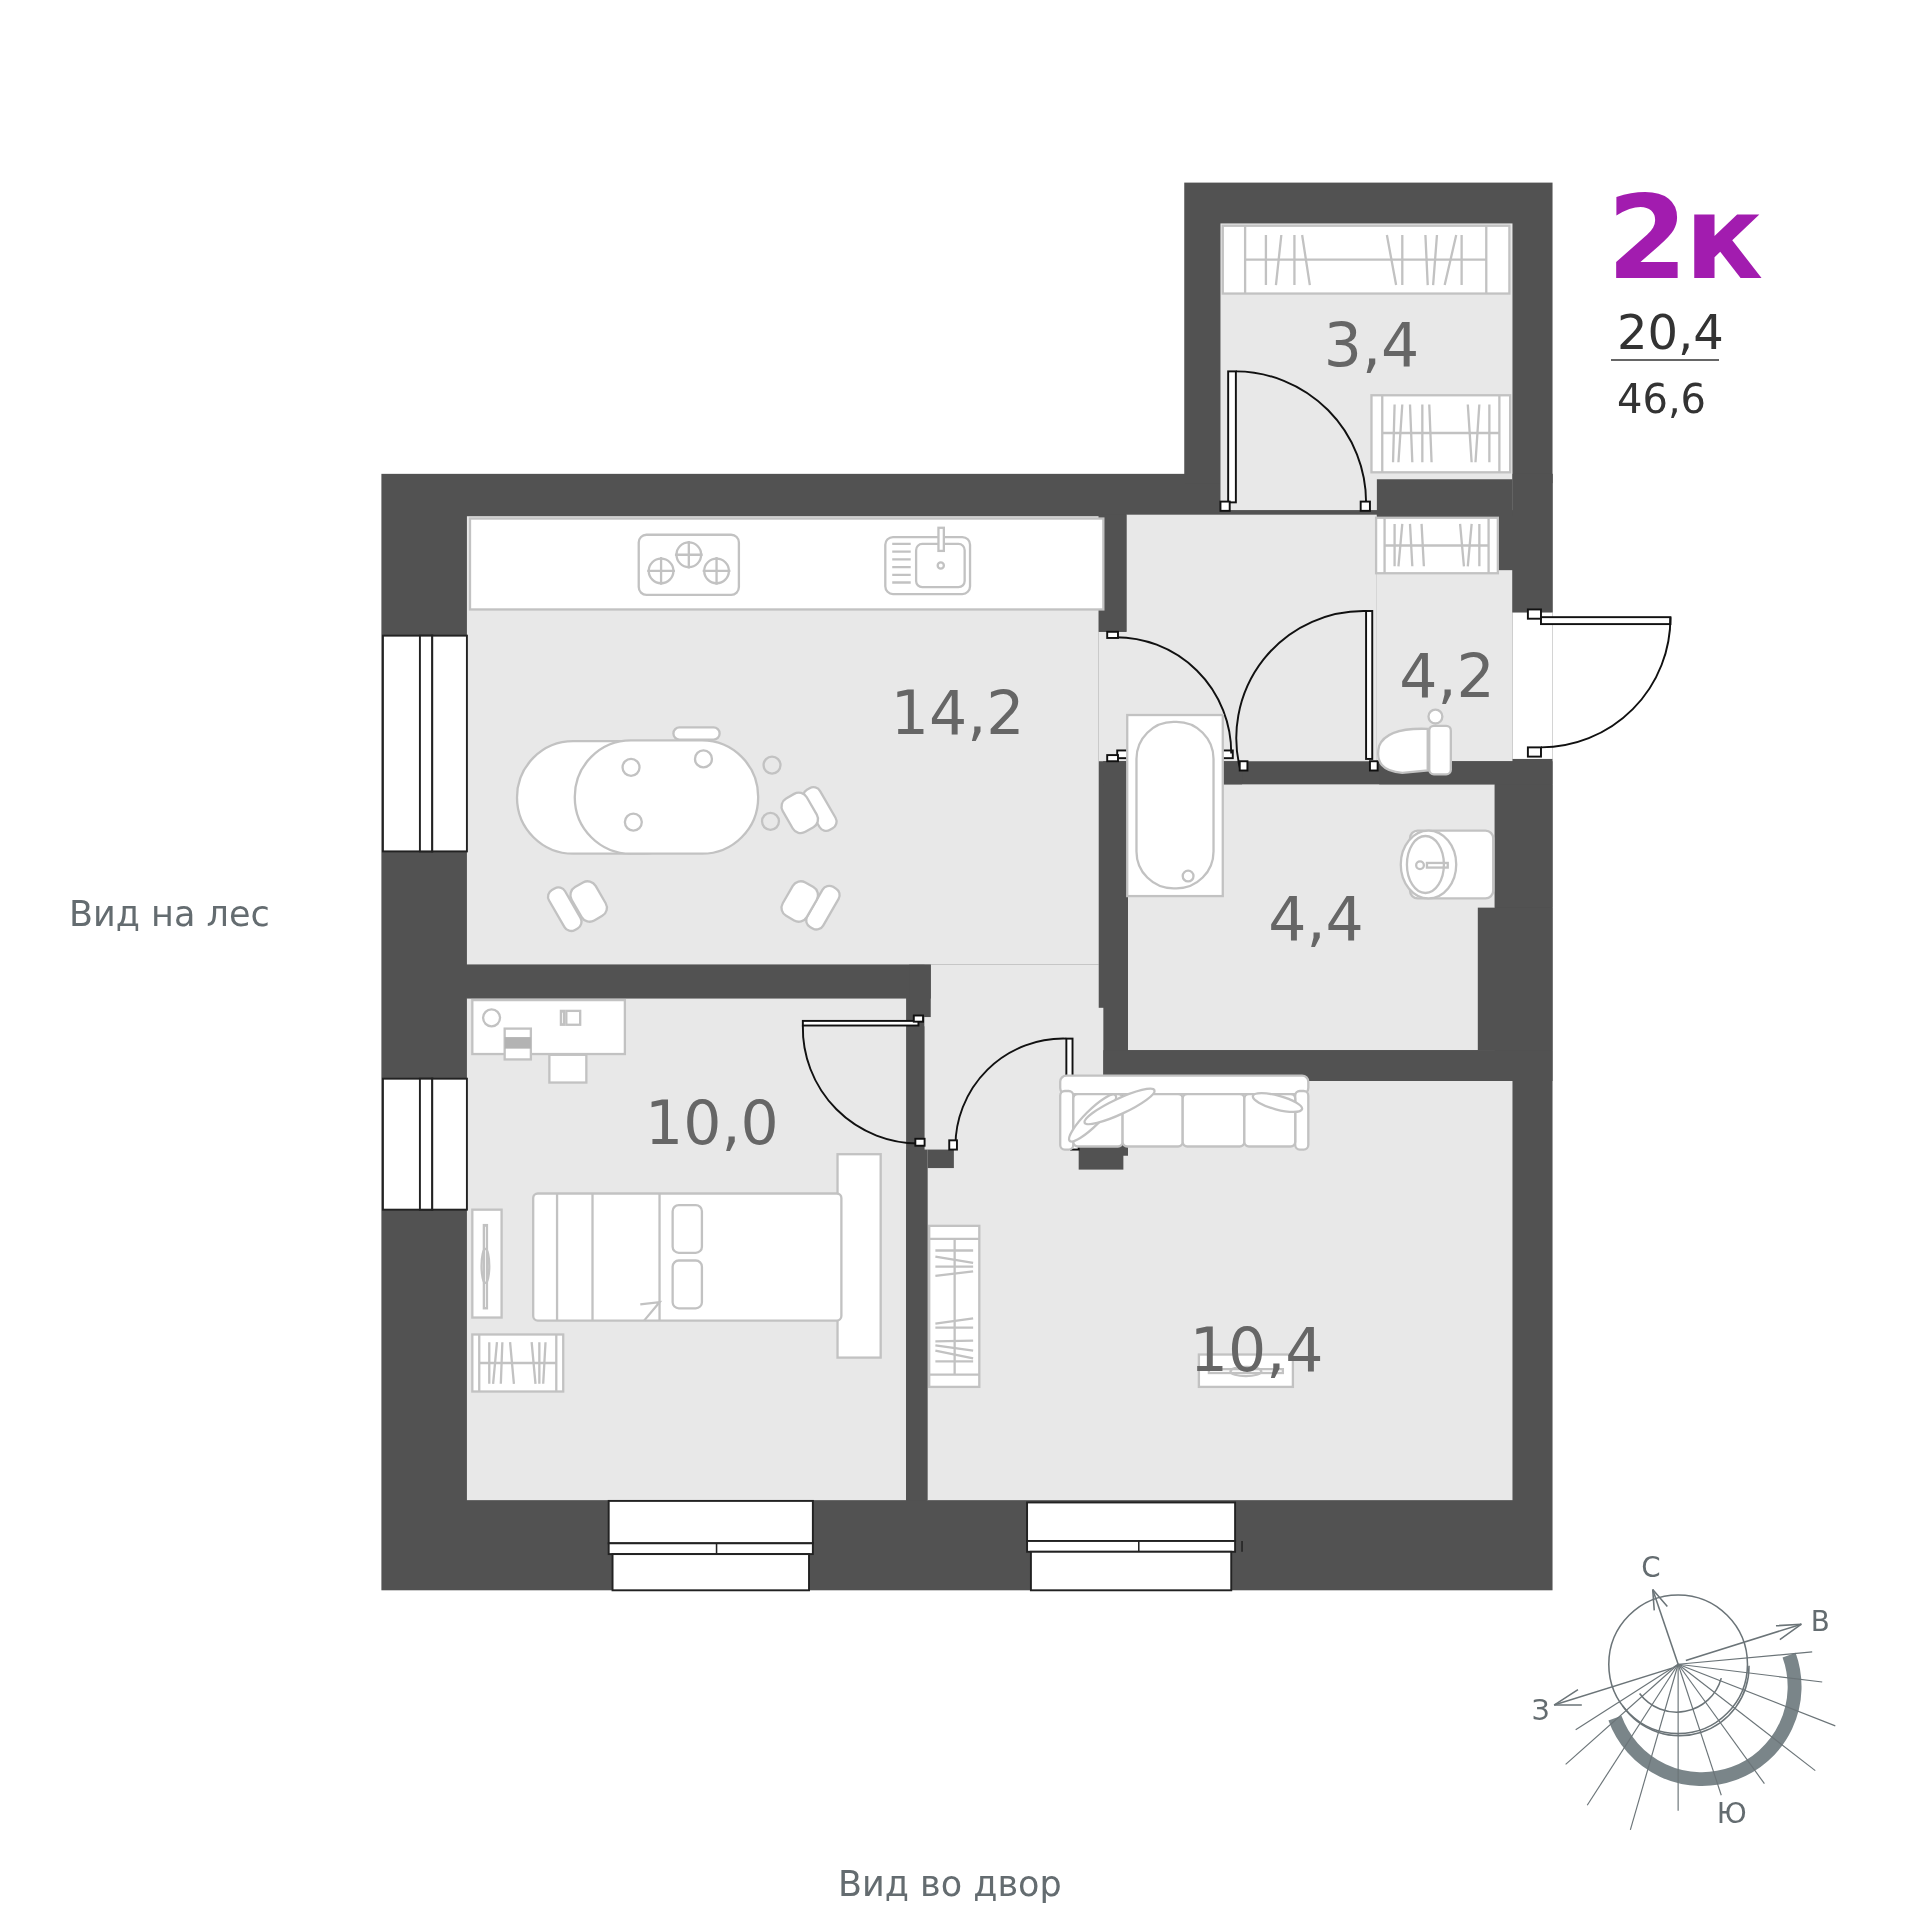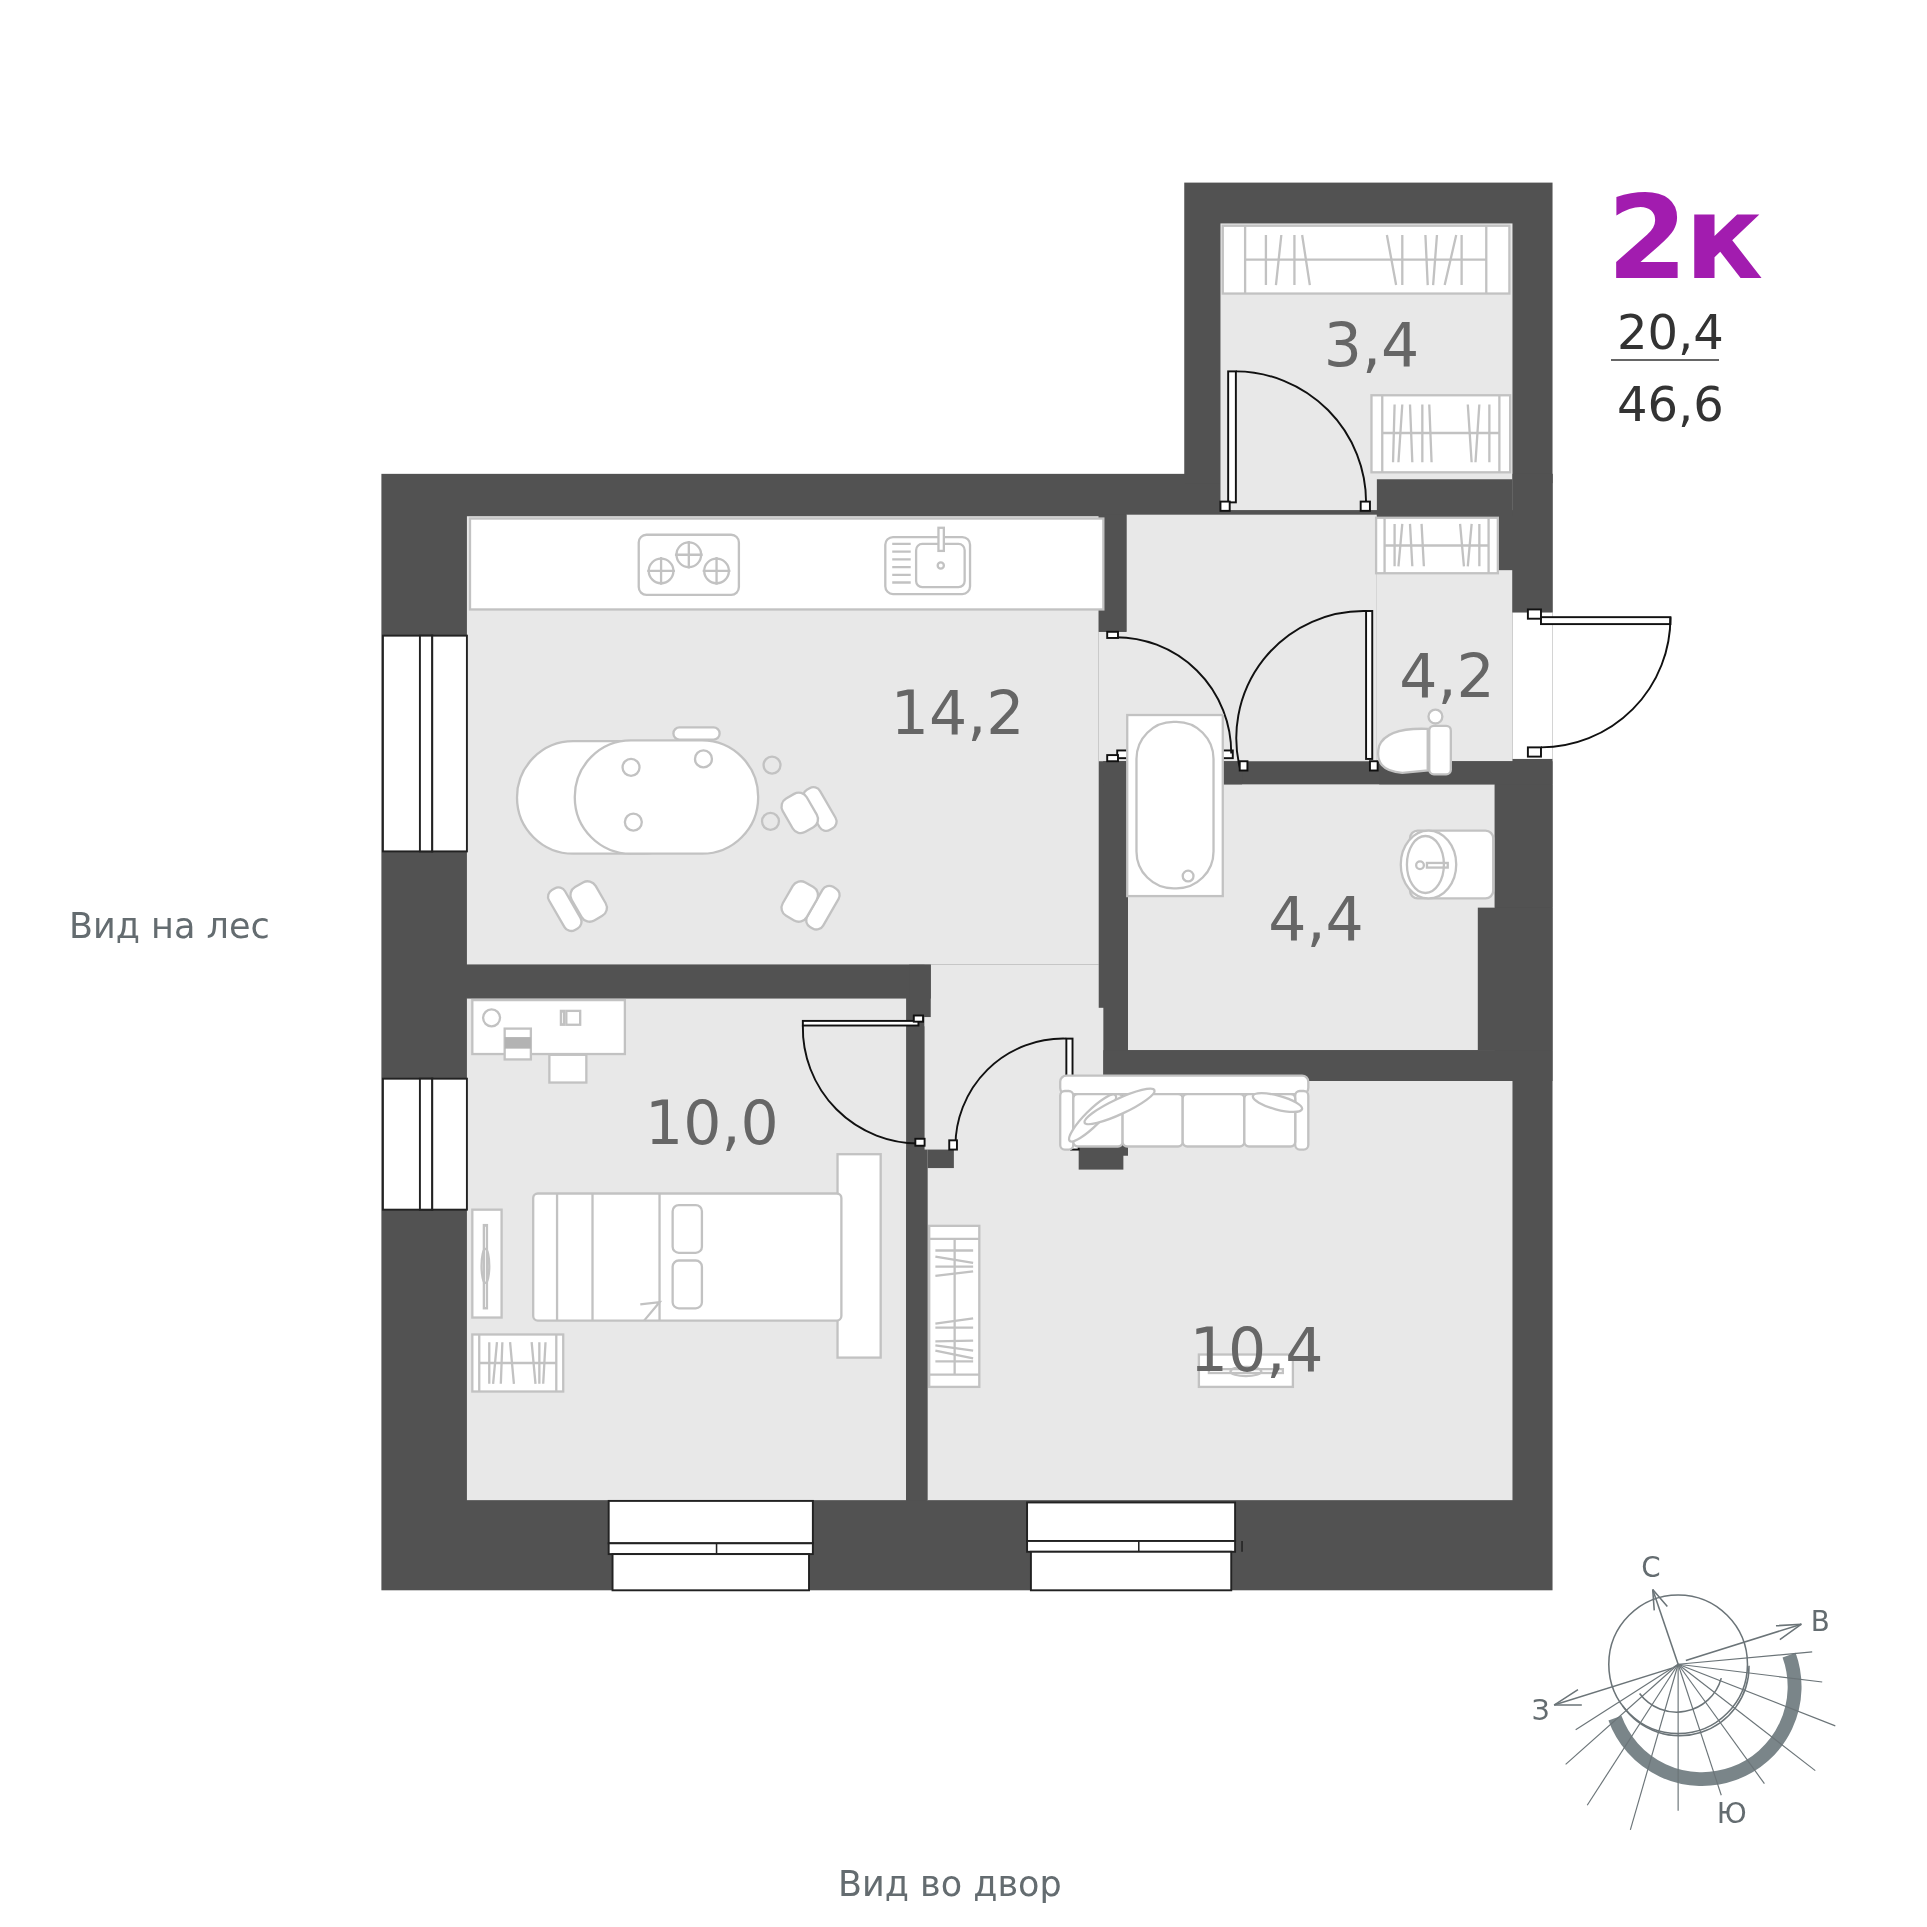--- a/index.html
+++ b/index.html
@@ -12,24 +12,24 @@
   .furnline { fill: none; stroke: #c2c2c2; stroke-width: 3; }
   .door { fill: none; stroke: #111; stroke-width: 2.5; }
   .doorleaf { fill: #ffffff; stroke: #111; stroke-width: 2.5; }
   .win { fill: #ffffff; stroke: #222; stroke-width: 2.5; }
   .area-label { fill: #666666; font-family: "DejaVu Sans", sans-serif; font-size: 78px; }
   .title-big { position: absolute; left: 1607px; top: 170px; font-size: 116px; font-weight: bold;
                color: #a21caf; font-family: "DejaVu Sans", sans-serif; letter-spacing: -3.1px; }
   .area-living { position: absolute; left: 1617px; top: 304px; font-size: 48px; color: #333;
                  font-family: "DejaVu Sans", sans-serif; }
   .area-divider { position: absolute; left: 1611px; top: 359px; width: 108px; height: 1.5px; background: #666; }
-  .area-total { position: absolute; left: 1617px; top: 376px; font-size: 48px; color: #333;
+  .area-total { position: absolute; left: 1617px; top: 376px; font-size: 40px; color: #333;
                 font-family: "DejaVu Sans", sans-serif; }
   .view-label { position: absolute; font-size: 35px; color: #646c70; font-family: "DejaVu Sans", sans-serif; }
-  .view-left { left: 69px; top: 894px; margin-top: 12px; }
+  .view-left { left: 69px; top: 894px; }
   .view-bottom { left: 838px; top: 1836px; margin-top: 28px; }
   .compass-letter { fill: #646c70; font-family: "DejaVu Sans", sans-serif; font-size: 36px; }
 </style>
 </head>
 <body>
 
 <div class="title-big">2к</div>
 <div class="area-living">20,4</div>
 <div class="area-divider"></div>
 <div class="area-total">46,6</div>

